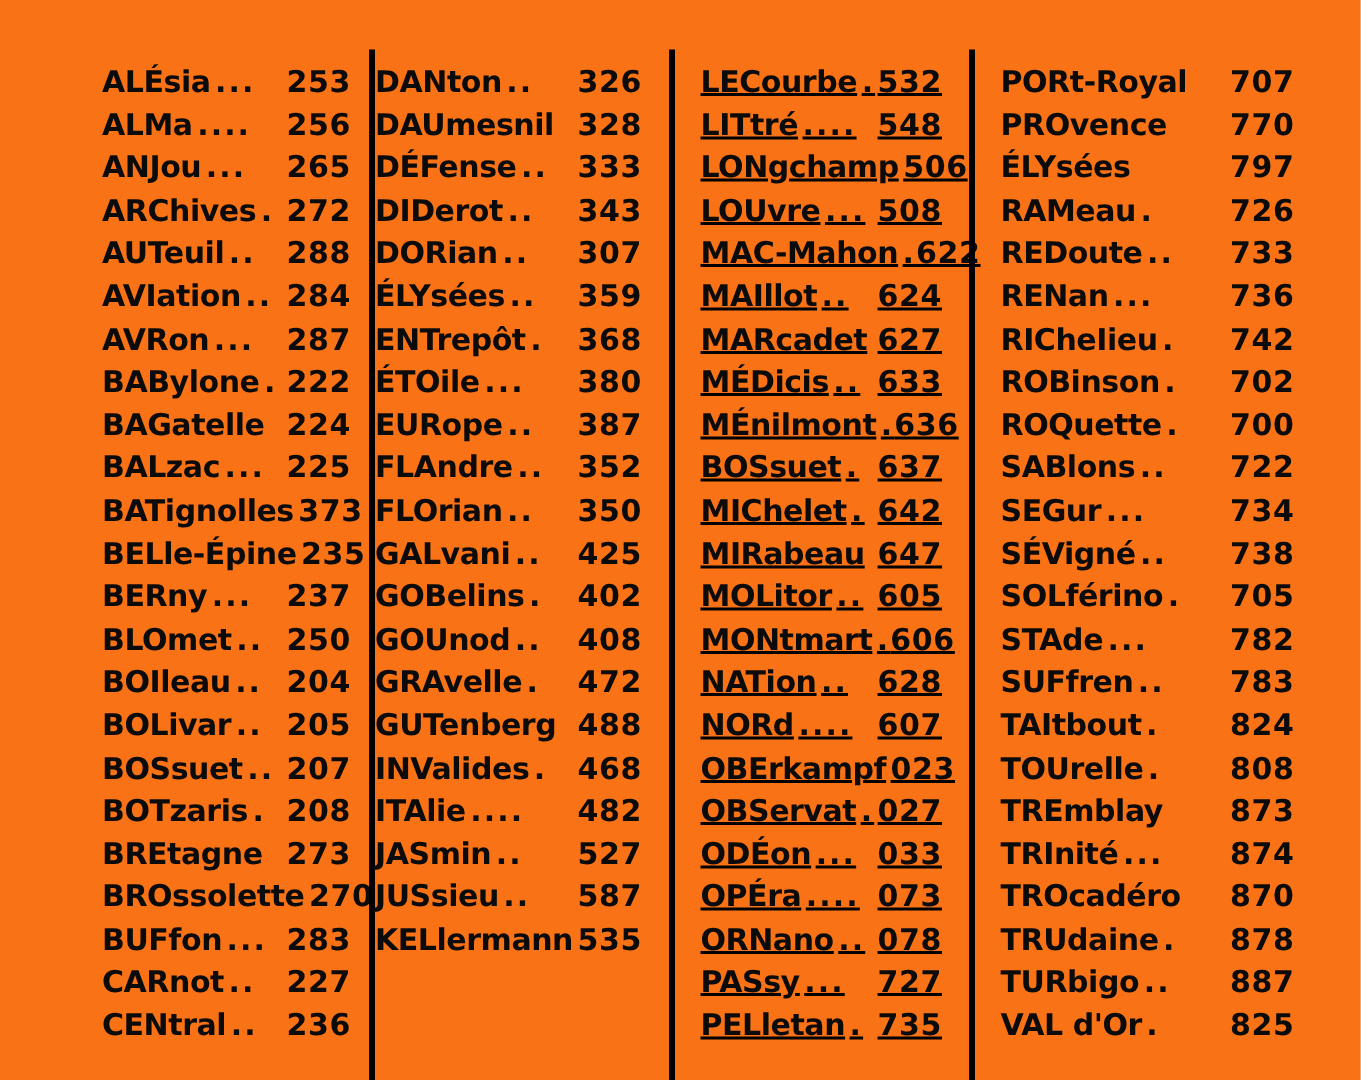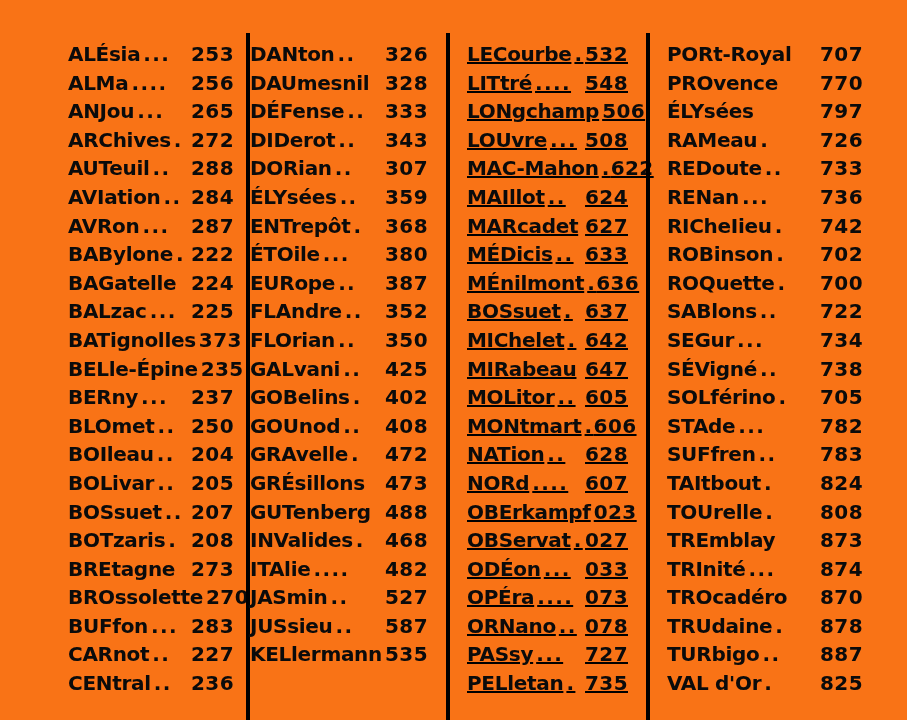--- a/index.html
+++ b/index.html
@@ -365,27 +365,20 @@
         </div>
         <div class="row">
           <span class="namewrap">
             <span class="ex-name">GRAvelle</span>
             <span class="ex-dots">.</span>
           </span>
           <span class="ex-code">472</span>
         </div>
         <div class="row">
           <span class="namewrap">
-            <span class="ex-name">GRÉsillons</span>
-            <span class="ex-dots"></span>
-          </span>
-          <span class="ex-code">473</span>
-        </div>
-        <div class="row">
-          <span class="namewrap">
             <span class="ex-name">GUTenberg</span>
             <span class="ex-dots"></span>
           </span>
           <span class="ex-code">488</span>
         </div>
         <div class="row">
           <span class="namewrap">
             <span class="ex-name">INValides</span>
             <span class="ex-dots">.</span>
           </span>

